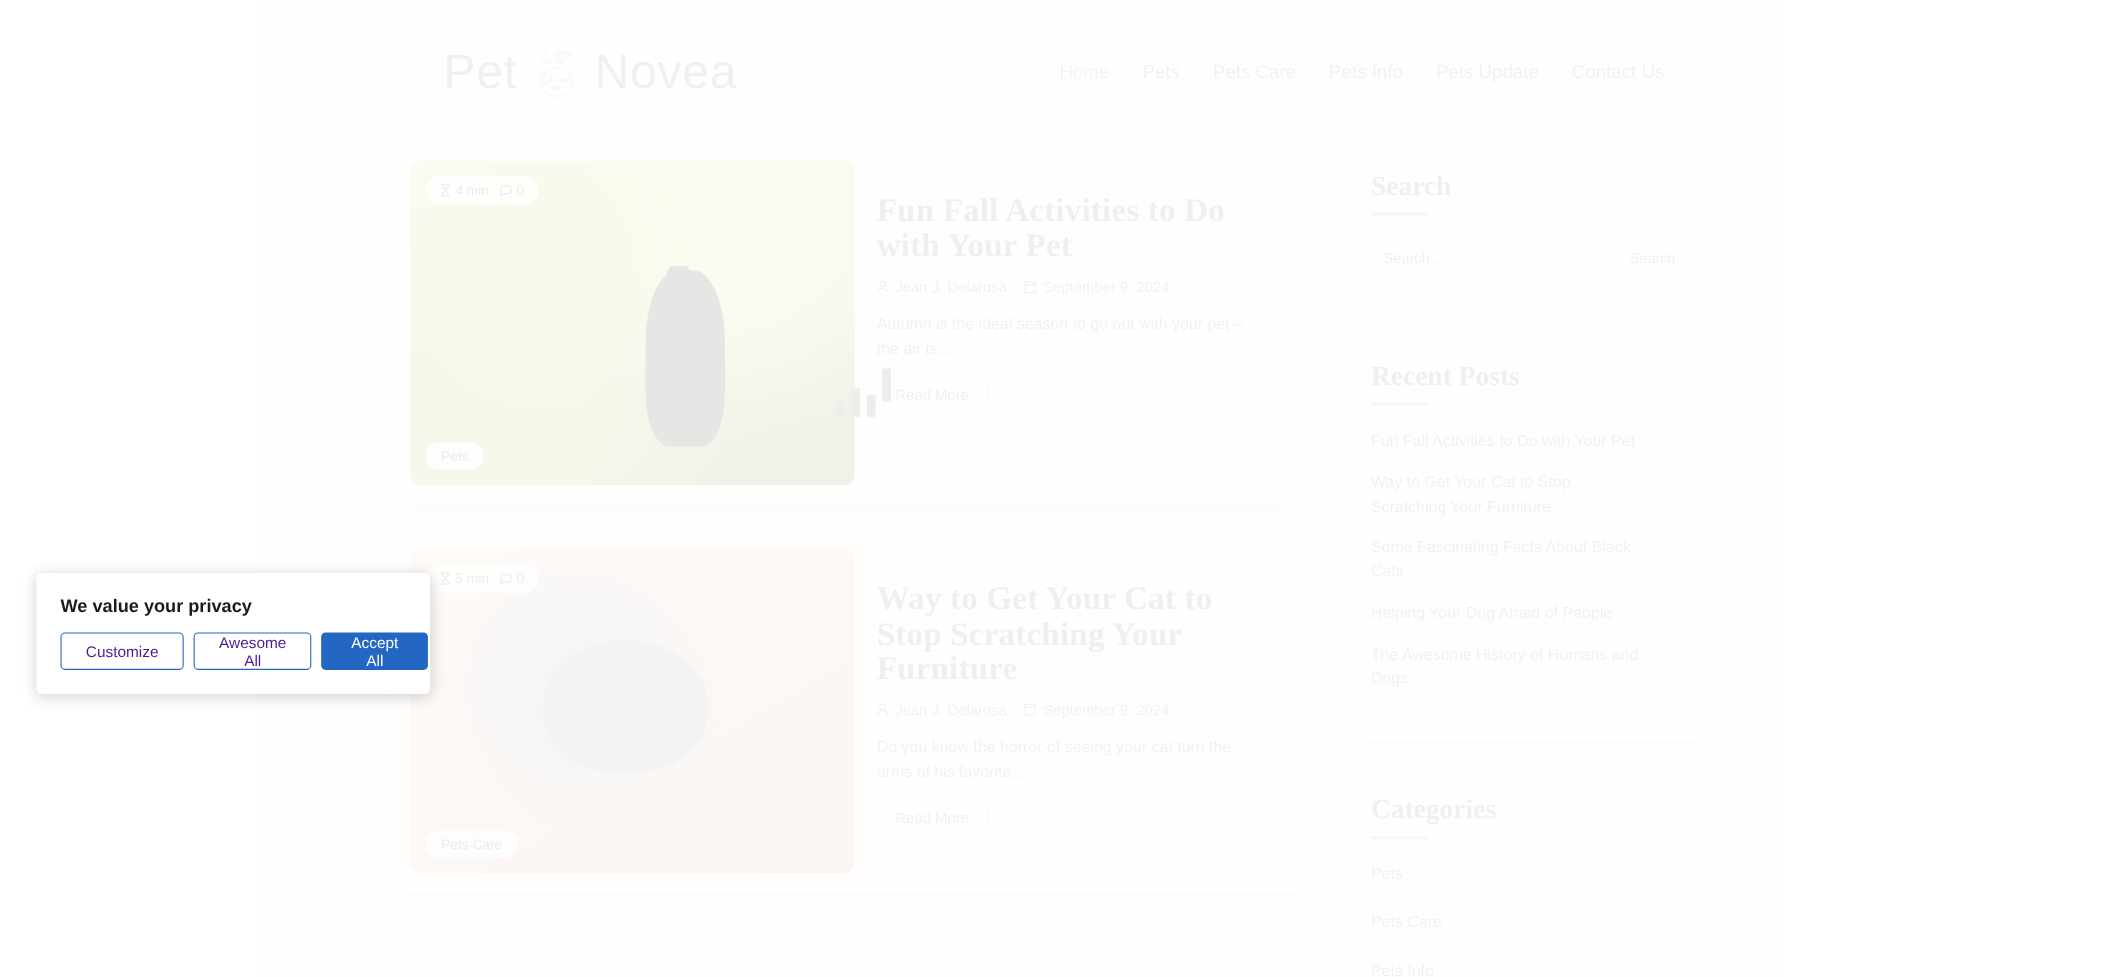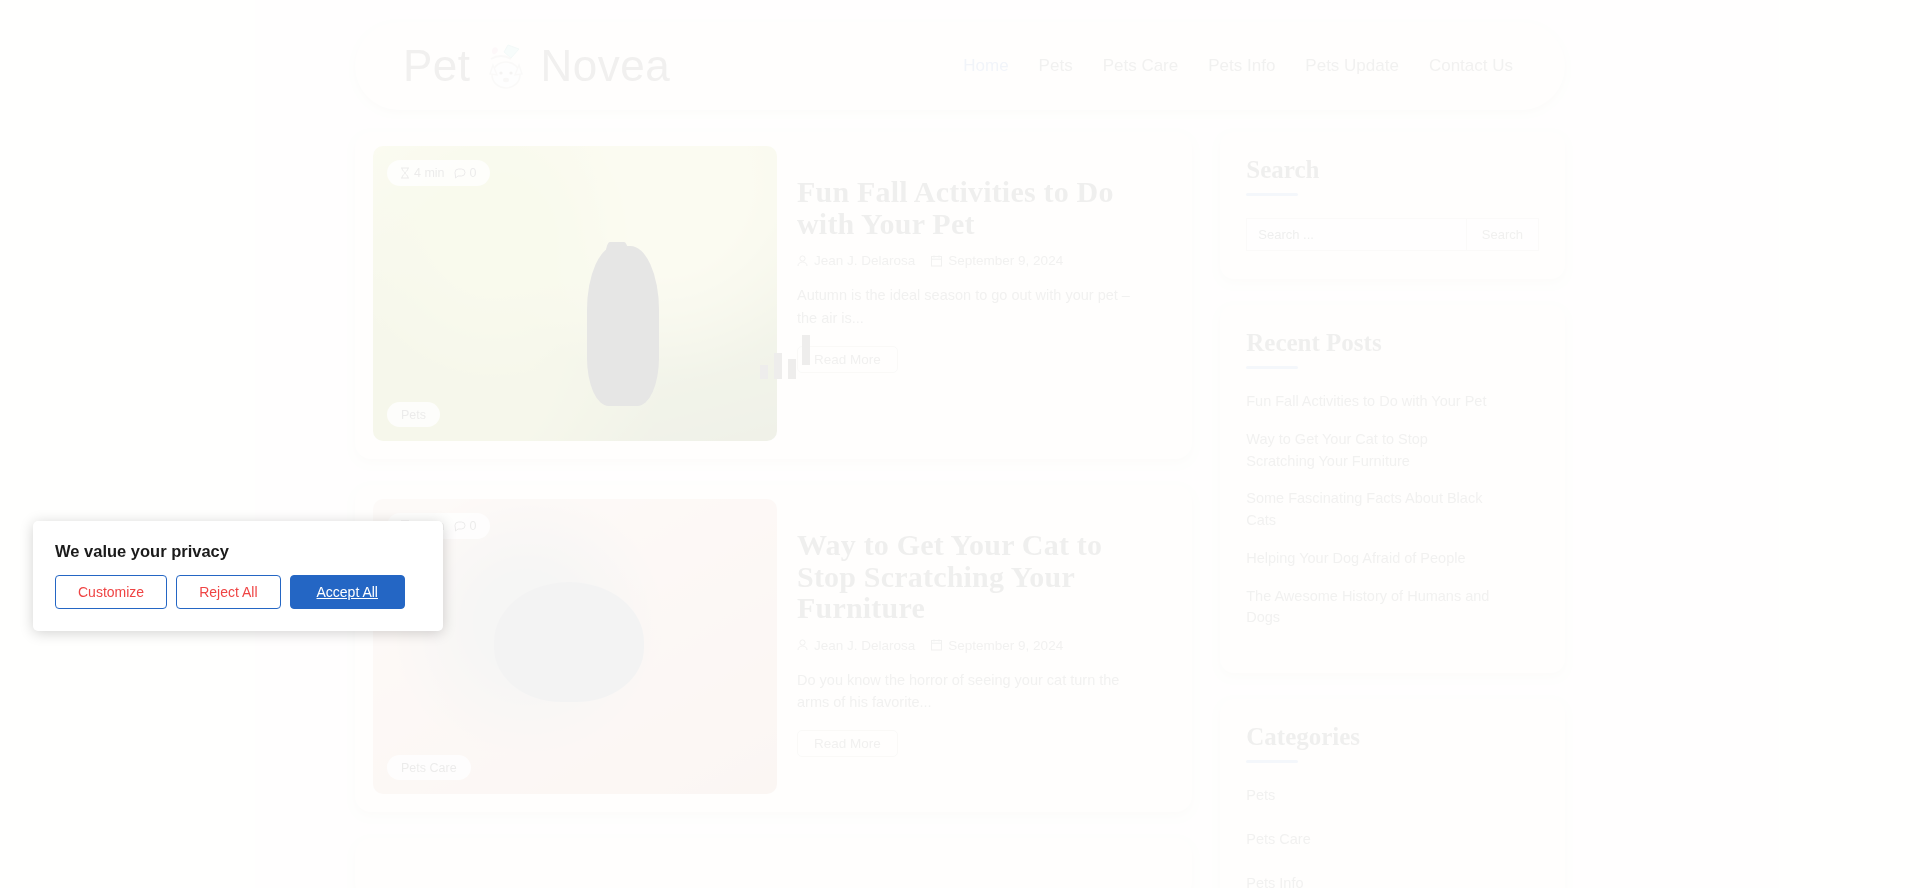--- a/index.html
+++ b/index.html
@@ -157,36 +157,36 @@
   }
   .clist a { margin-bottom: 22px; }
 
   
   .bars { position: absolute; left: 760px; top: 335px; display: flex; align-items: flex-end; gap: 6px; }
   .bars i { display: block; width: 8px; background: #6f6a63; }
 
   
   .cookie {
     position: absolute; left: 33px; top: 521px;
-    width: 410px;
+    width: 358px;
     background: #ffffff;
     border-radius: 5px;
     box-shadow: 0 2px 14px rgba(0,0,0,.18);
     padding: 21px 22px 22px;
     z-index: 50;
   }
   .cookie h2 { font-size: 16.5px; color: #1b1b1b; font-weight: 700; margin-bottom: 14px; }
   .cookie p { font-size: 13.5px; line-height: 1.75; color: #3b3b3b; margin-bottom: 18px; }
   .cookie .btns { display: flex; gap: 9px; }
   .cookie button {
     height: 34px; border-radius: 4px; font-size: 14px; cursor: pointer;
     font-family: "Liberation Sans", sans-serif;
   }
-  .btn-outline { background: #fff; border: 1.6px solid #2466c4; color: #ef4444; padding: 0 22px; }
-  .btn-solid  { background: #2466c4; border: 1.6px solid #2466c4; color: #fff; padding: 0 26px; text-decoration: underline; }
+  .btn-outline { background: #fff; border: 1.6px solid #2466c4; color: #4c1d95; padding: 0 22px; }
+  .btn-solid  { background: #2466c4; border: 1.6px solid #2466c4; color: #fff; padding: 0 26px; }
 </style>
 </head>
 <body>
 
 <div id="page">
 
   <div class="header">
     <div class="logo">
       <span class="logo-text">Pet</span>
       <span class="logo-mark">
@@ -344,16 +344,16 @@
       <i style="height:26px"></i>
       <i style="height:20px"></i>
       <i style="height:30px;margin-bottom:14px"></i>
   </div>
 </div>
 
 <div class="cookie">
   <h2>We value your privacy</h2>
   <div class="btns">
     <button class="btn-outline">Customize</button>
-    <button class="btn-outline">Reject All</button>
+    <button class="btn-outline">Awesome All</button>
     <button class="btn-solid">Accept All</button>
   </div>
 </div>
 
 </body></html>

